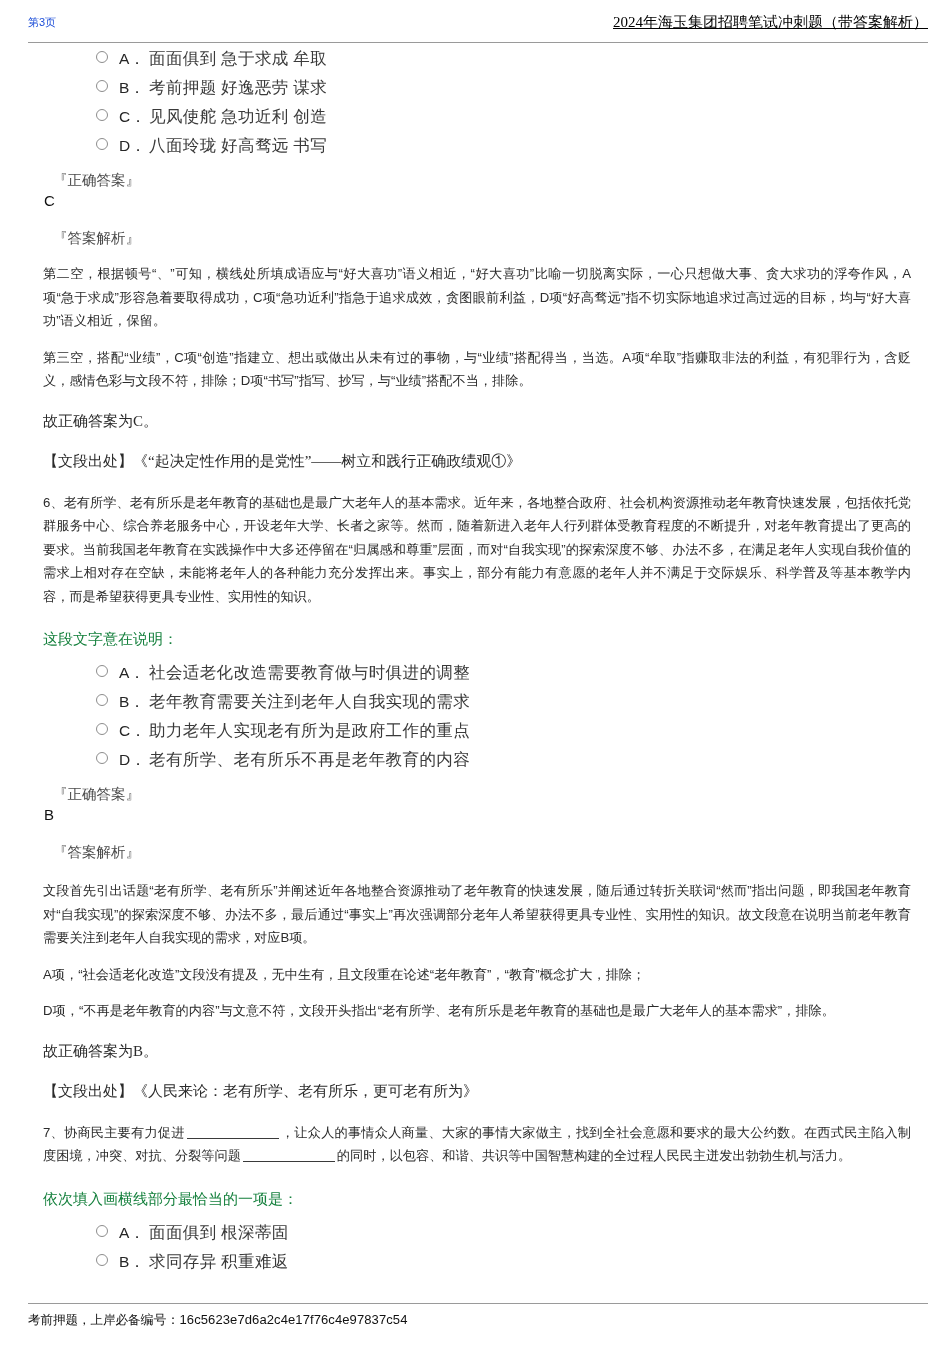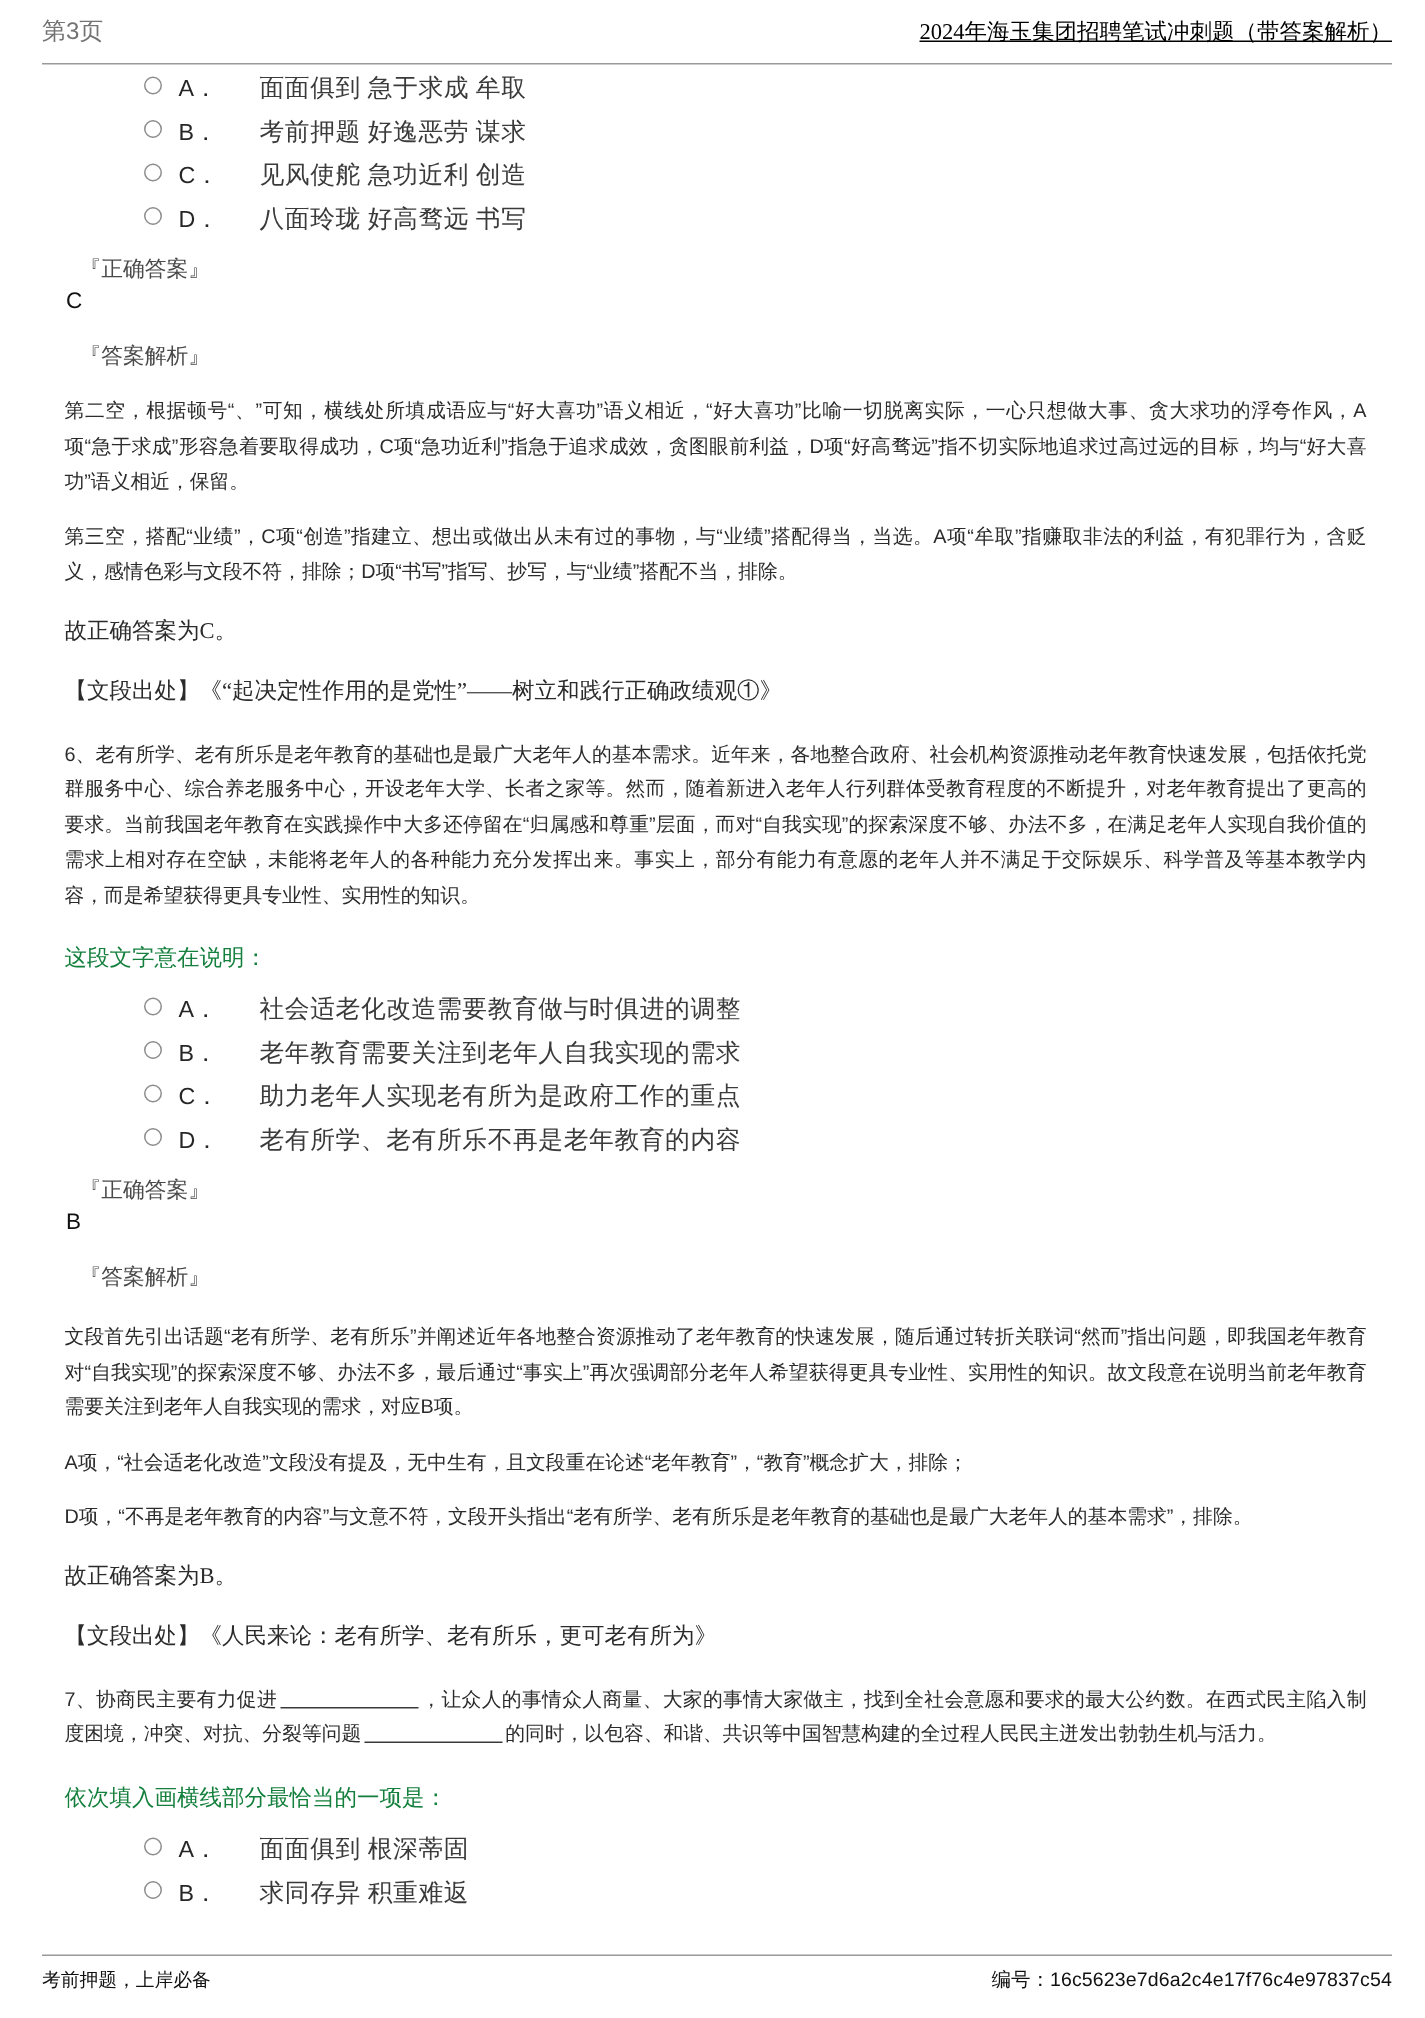--- a/index.html
+++ b/index.html
@@ -32,22 +32,22 @@
     height: 30px;
     border-bottom: 1px solid #9a9a9a;
     display: flex;
     align-items: flex-start;
     justify-content: space-between;
     font-size: 14.5px;
     line-height: 20px;
   }
   .doc-header .hdr-left {
     font-family: "Liberation Sans", "DejaVu Sans", sans-serif;
-    font-size: 16px;
-    color: #737373;
+    font-size: 11px;
+    color: #1d4ed8;
     letter-spacing: 0;
   }
   .doc-header .hdr-right {
     font-family: "Liberation Serif", "DejaVu Serif", serif;
     font-size: 15px;
     color: #000;
     font-weight: 500;
     text-decoration: underline;
   }
 
@@ -90,21 +90,20 @@
     font-size: 15.5px;
     color: #262626;
     width: 30px;
     flex: 0 0 auto;
   }
   .opt-text {
     font-family: "Liberation Serif", "DejaVu Serif", serif;
     font-size: 16.5px;
     color: #3a3a3a;
     letter-spacing: 0.4px;
-    margin-left: 24px;
   }
 
   
   .ans-label {
     font-size: 14.5px;
     line-height: 22px;
     color: #4a4a4a;
     margin-left: 10px;
     margin-top: 9px;
   }
@@ -176,24 +175,22 @@
   
   .doc-footer {
     position: absolute;
     bottom: 16px;
     left: 28px;
     right: 22px;
     height: 26px;
     border-top: 1px solid #9a9a9a;
     display: flex;
     align-items: flex-end;
-    justify-content: space-between;
     padding-top: 5px;
     box-sizing: border-box;
-    gap: 44px;
   }
   .doc-footer .ftr-left {
     font-family: "Liberation Sans", "DejaVu Sans", sans-serif;
     font-size: 12.5px;
     color: #111;
   }
   .doc-footer .ftr-right {
     font-family: "Liberation Sans", "DejaVu Sans", sans-serif;
     font-size: 13px;
     color: #111;

